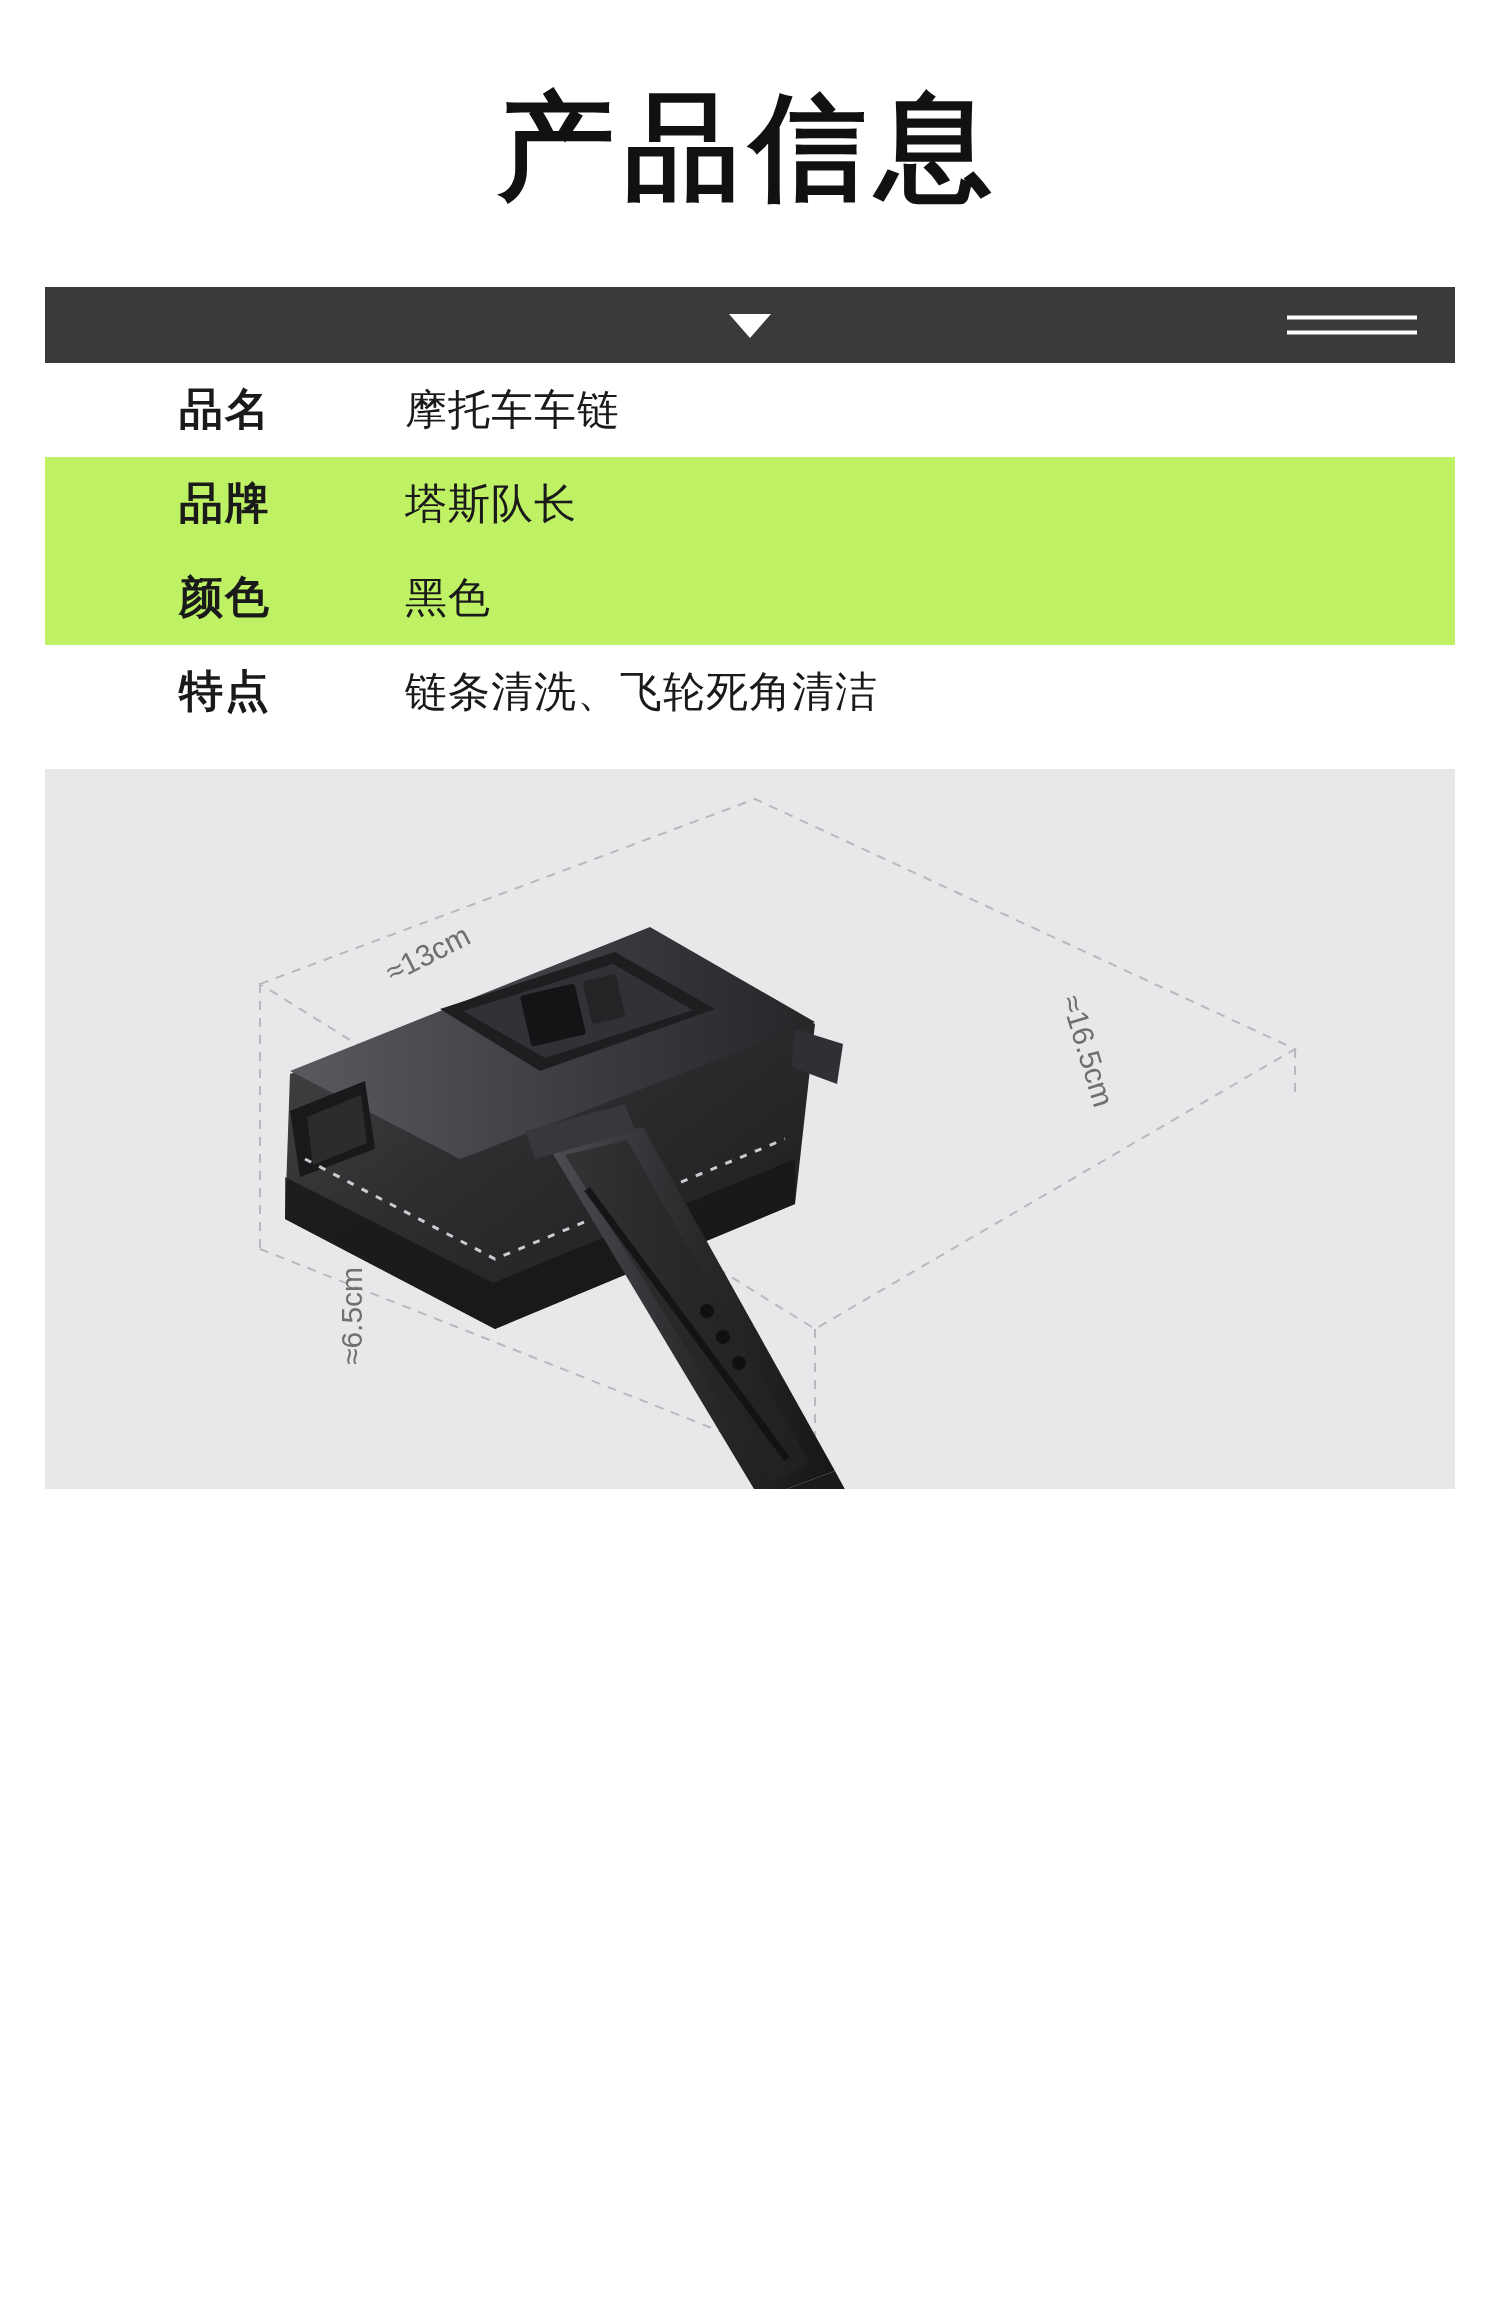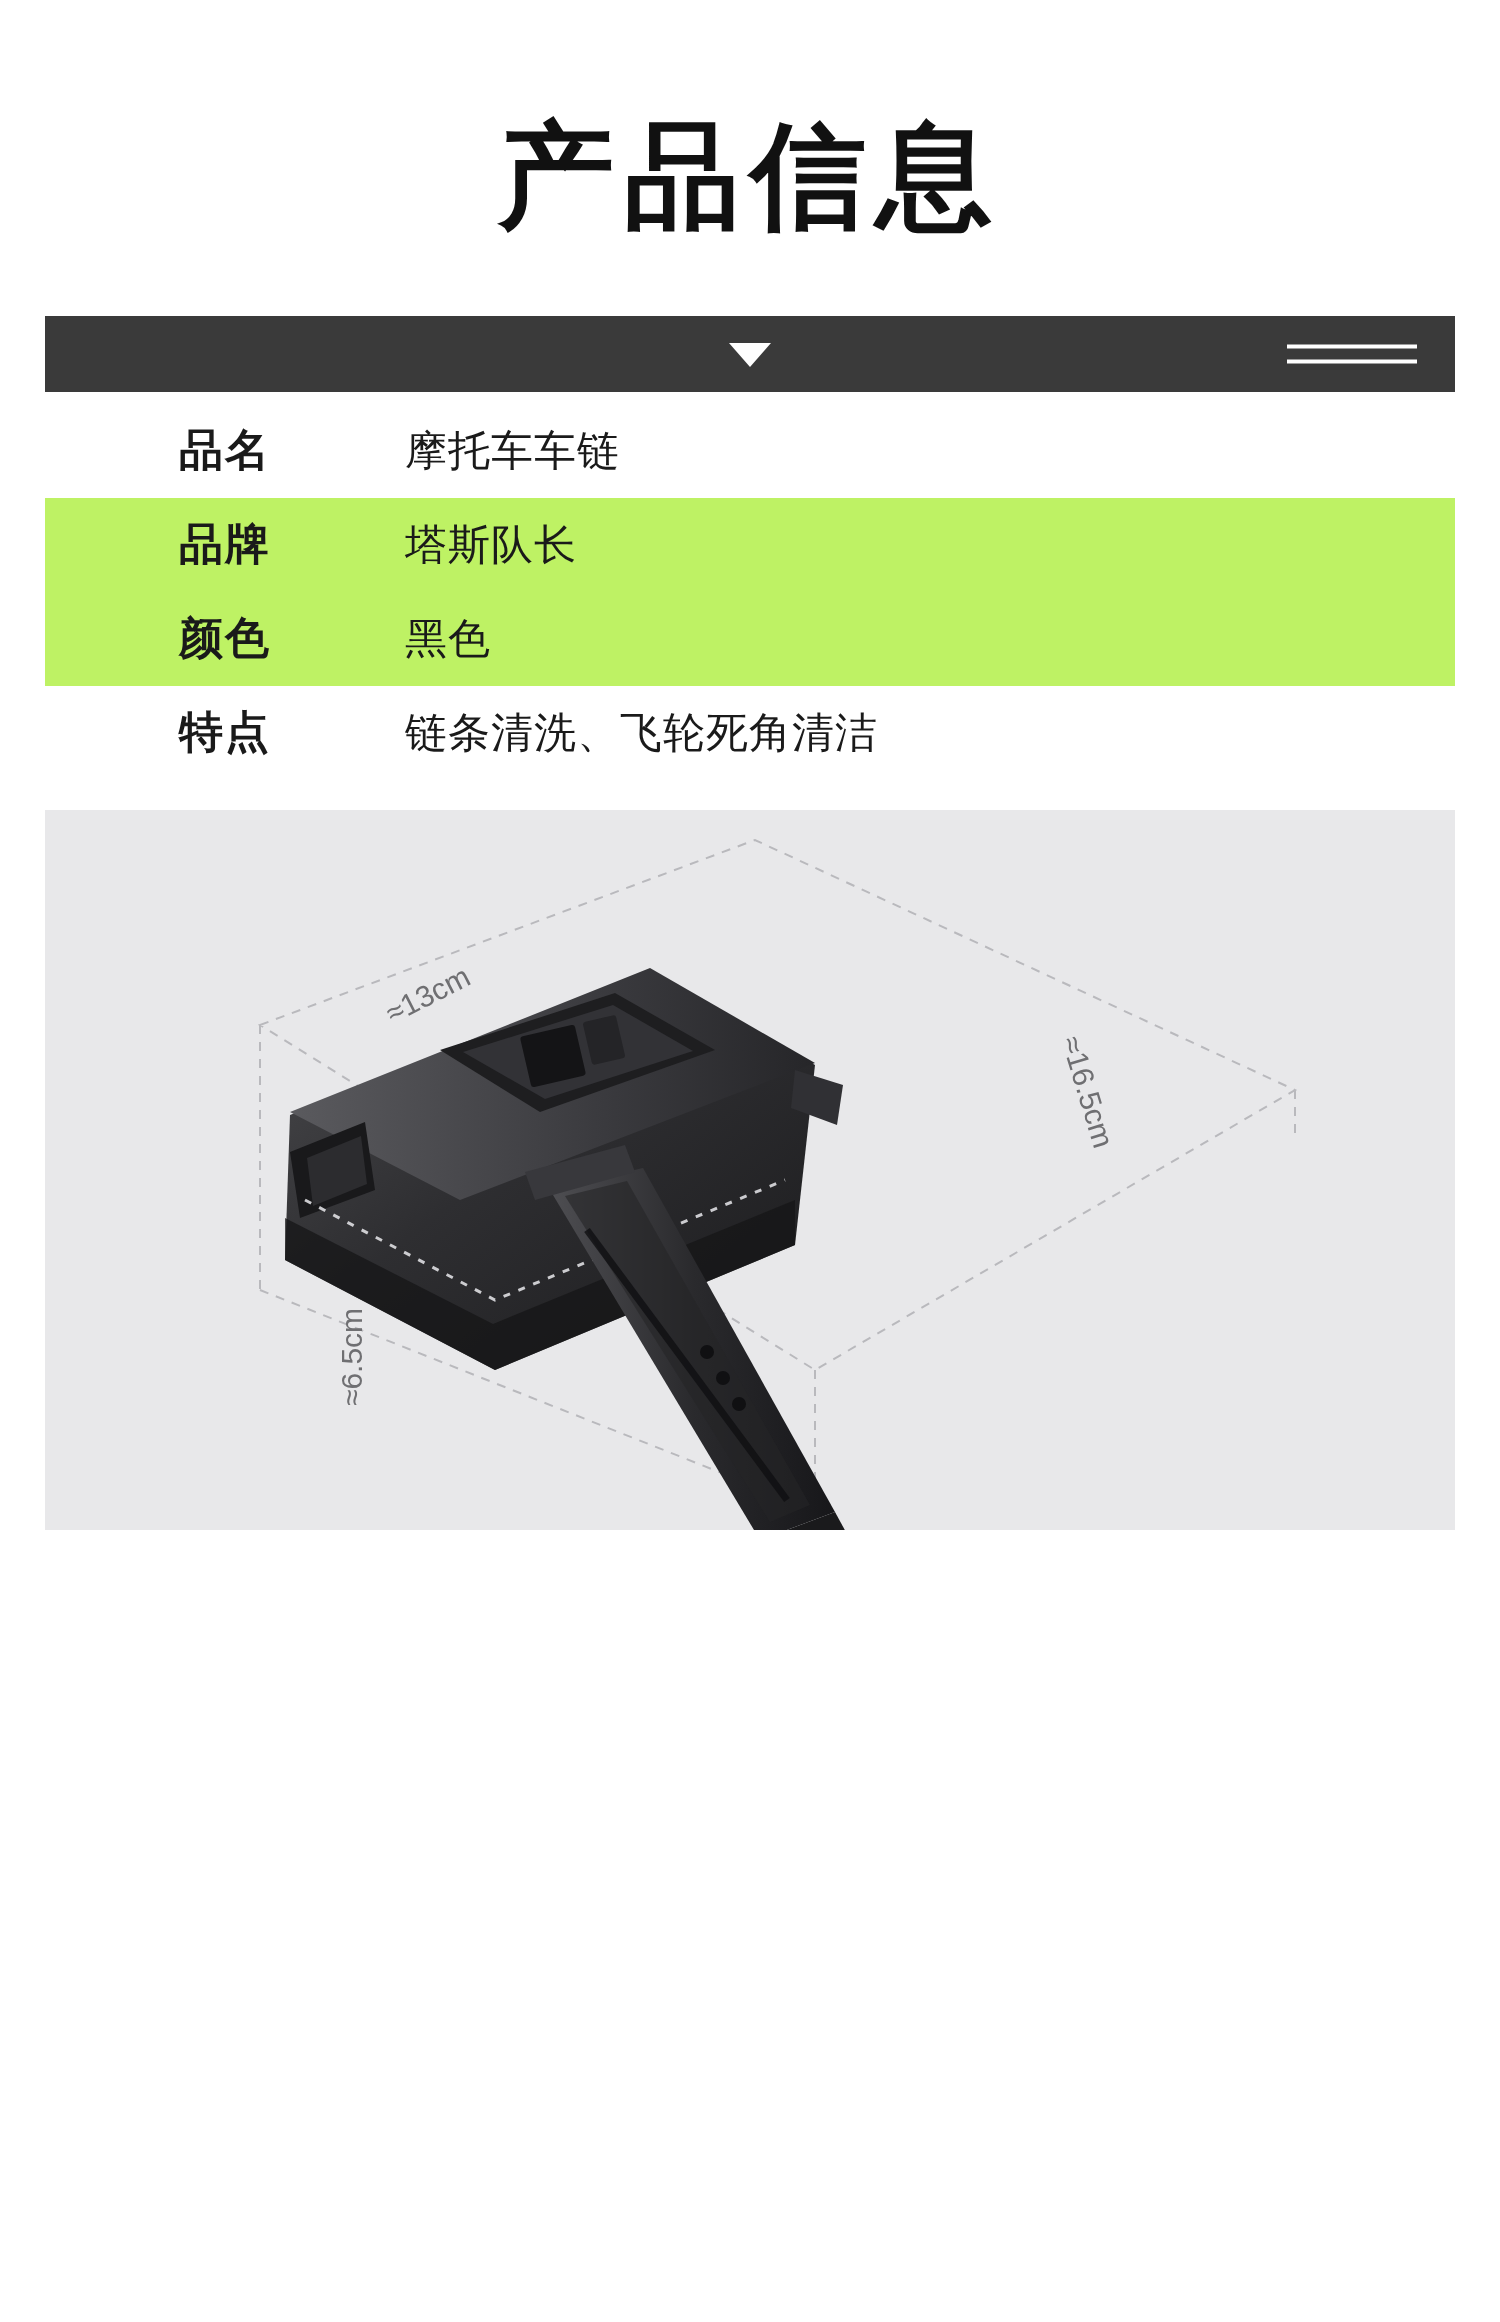--- a/index.html
+++ b/index.html
@@ -18,21 +18,21 @@
 
   .page {
     width: 1500px;
     height: 2322px;
     position: relative;
     background: #ffffff;
   }
 
   
   .title-wrap {
-    padding-top: 116px;
+    padding-top: 87px;
     text-align: center;
   }
   .page-title {
     font-size: 116px;
     font-weight: 900;
     letter-spacing: 10px;
     line-height: 1.05;
     color: #111111;
     margin: 0;
   }
@@ -66,21 +66,21 @@
   }
   .dark-bar .lines span {
     display: block;
     width: 130px;
     height: 4px;
     background: #ffffff;
   }
 
   
   .spec-table {
-    margin: 12px 45px;
+    margin: 0 45px;
     border-collapse: collapse;
     width: calc(100% - 90px);
   }
   .spec-table tr {
     height: 94px;
   }
   .spec-table tr.odd {
     background: #ffffff;
   }
   .spec-table tr.even {

